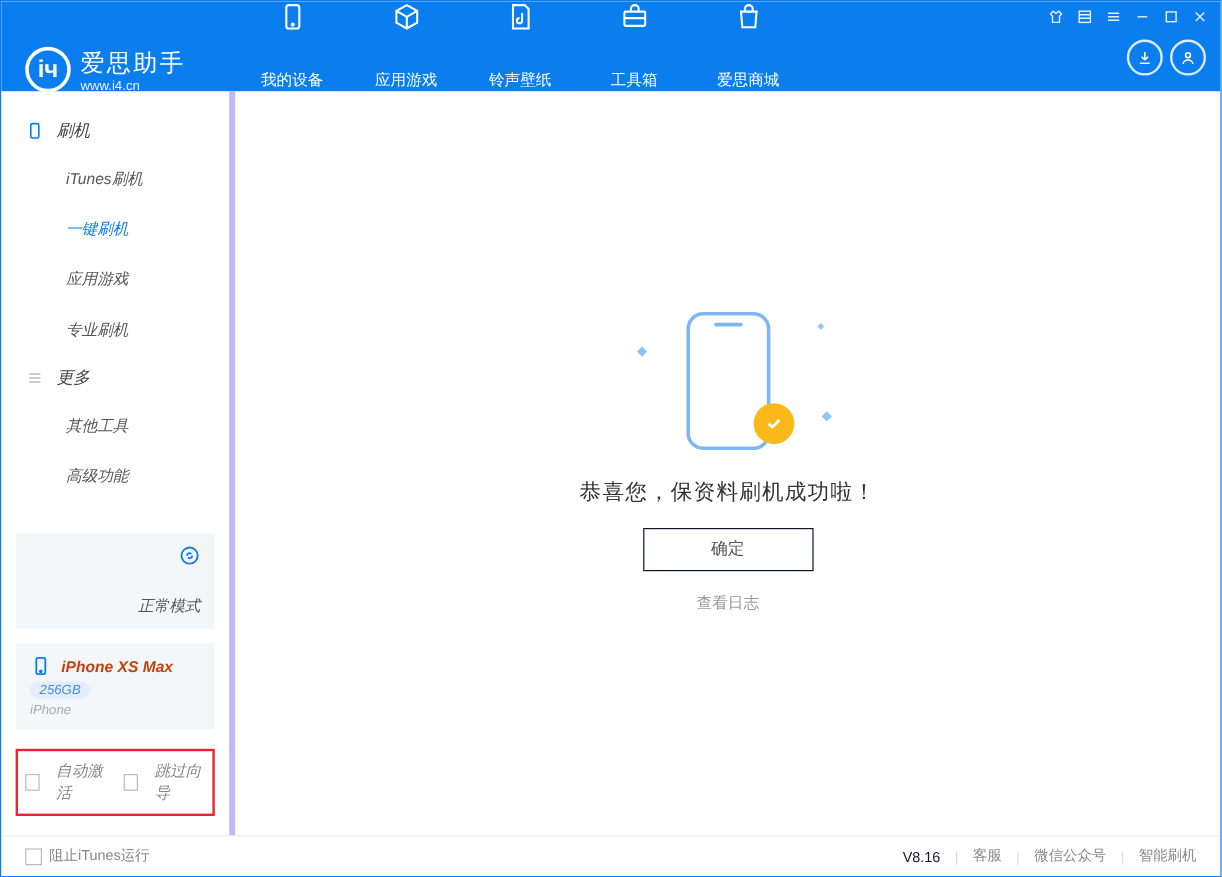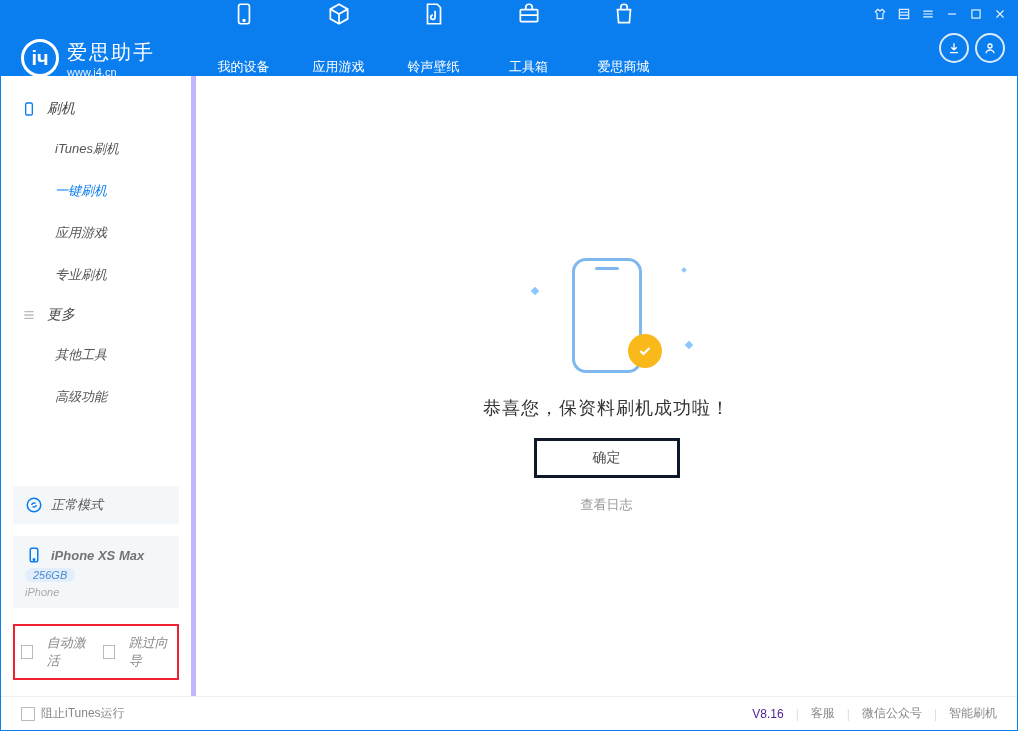--- a/index.html
+++ b/index.html
@@ -21,41 +21,41 @@
 .win-ctrls { position: absolute; top: 6px; right: 10px; display: flex; gap: 10px; }
 .win-ctrls svg, .win-ctrls span { cursor: pointer; opacity: .9; }
 .circle-ic { width: 30px; height: 30px; border: 2px solid rgba(255,255,255,.85); border-radius: 50%; display: flex; align-items: center; justify-content: center; cursor: pointer; margin-top: 18px; }
 
 .body-wrap { display: flex; height: 620px; }
 .sidebar { width: 195px; border-right: 5px solid #c4b5fd; padding-top: 14px; display: flex; flex-direction: column; font-style: italic; }
 .sb-header { display: flex; align-items: center; gap: 10px; padding: 10px 20px; color: #444; font-size: 14px; }
 .sb-item { padding: 12px 0 12px 54px; font-size: 13px; color: #555; cursor: pointer; }
 .sb-item.active { color: #0a7def; }
 
-.mode-box, .device-box { margin: 6px 12px; background: #f4f7f9; padding: 10px 12px; font-size: 13px; display: flex; align-items: flex-end; gap: 8px; color: #555; }
+.mode-box, .device-box { margin: 6px 12px; background: #f4f7f9; padding: 10px 12px; font-size: 13px; display: flex; align-items: flex-end; gap: 24px; color: #555; flex-direction: column; }
 .device-box { flex-direction: column; align-items: flex-start; gap: 4px; }
 .cap-pill { background: #e3eefc; color: #4a8ad0; border-radius: 9px; padding: 1px 8px; font-size: 11px; }
 .dev-sub { color: #aaa; font-size: 11px; }
-.dev-title { font-weight: bold; color: #737373; }
+.dev-title { font-weight: bold; color: #c2410c; }
 
 .main { flex: 1; display: flex; flex-direction: column; align-items: center; justify-content: center; gap: 18px; }
 .result-img { position: relative; width: 90px; height: 120px; }
 .phone-shape { width: 70px; height: 115px; border: 3px solid #7fb8ef; border-radius: 14px; position: absolute; left: 10px; top: 0; }
 .phone-shape::before { content:""; position:absolute; top:6px; left:50%; transform:translateX(-50%); width:24px; height:3px; background:#7fb8ef; border-radius:2px; }
 .check-badge { position: absolute; right: -10px; bottom: 10px; width: 34px; height: 34px; background: #f9b91a; border-radius: 50%; display: flex; align-items: center; justify-content: center; }
 .sparkle { position: absolute; width: 6px; height: 6px; background: #8bc6ff; transform: rotate(45deg); }
 .msg { font-size: 18px; color: #333; letter-spacing: 1px; }
-.ok-btn { border: 3px solid #0f172a; padding: 8px 56px; background: #fff; cursor: pointer; font-size: 14px; color: #555; }
+.ok-btn { border: 1px solid #0f172a; padding: 8px 56px; background: #fff; cursor: pointer; font-size: 14px; color: #555; }
 .log-link { color: #999; font-size: 13px; cursor: pointer; }
 
 .checkrow { border: 2px solid #e23; margin: 10px 12px 16px; padding: 8px 6px; display: flex; gap: 14px; font-size: 13px; color: #888; align-items: center; }
 .chk { width: 14px; height: 14px; border: 1px solid #bbb; display: inline-block; }
 
 .footer { height: 34px; border-top: 1px solid #eee; display: flex; align-items: center; padding: 0 20px; font-size: 12px; color: #888; }
-.footer .ver { color: #4c1d95; margin-left: auto; }
+.footer .ver { color: #0f172a; margin-left: auto; }
 .footer .fl { color: #888; cursor: pointer; }
 .footer .sep { color: #ddd; margin: 0 12px; }
 
 svg { display: block; }
 </style>
 </head>
 <body>
 
 <div class="header">
   <div class="logo-area">

